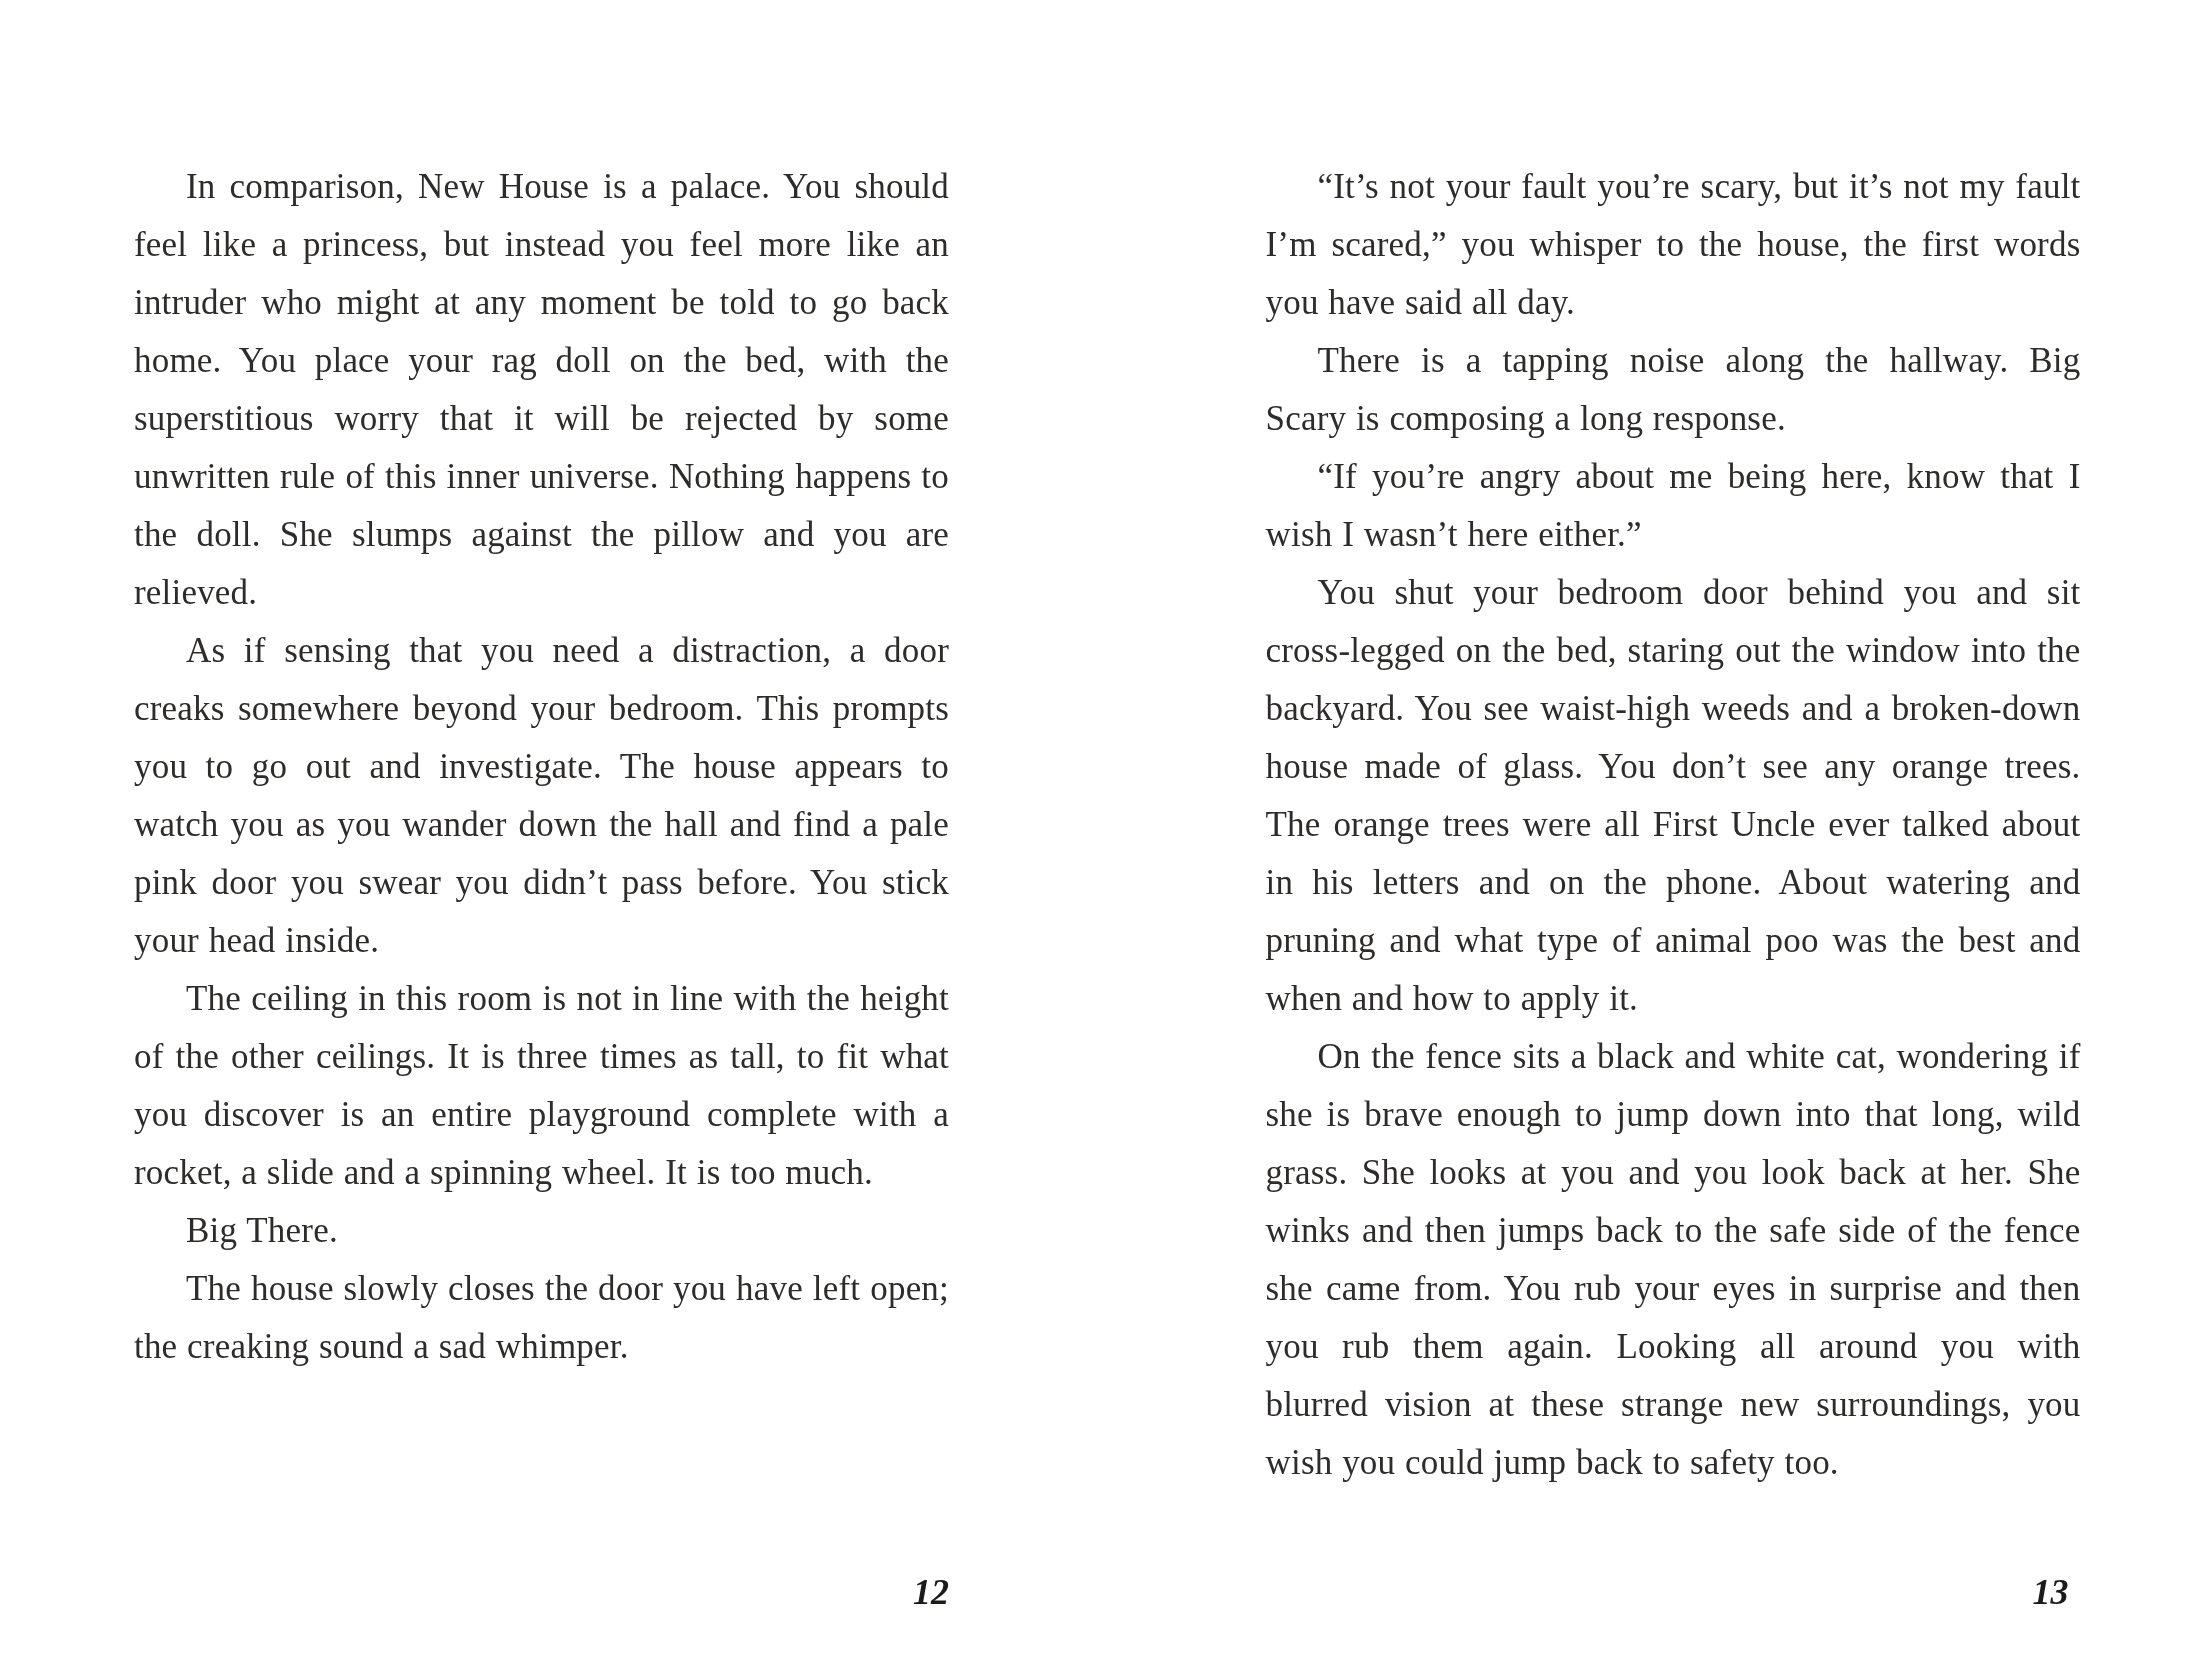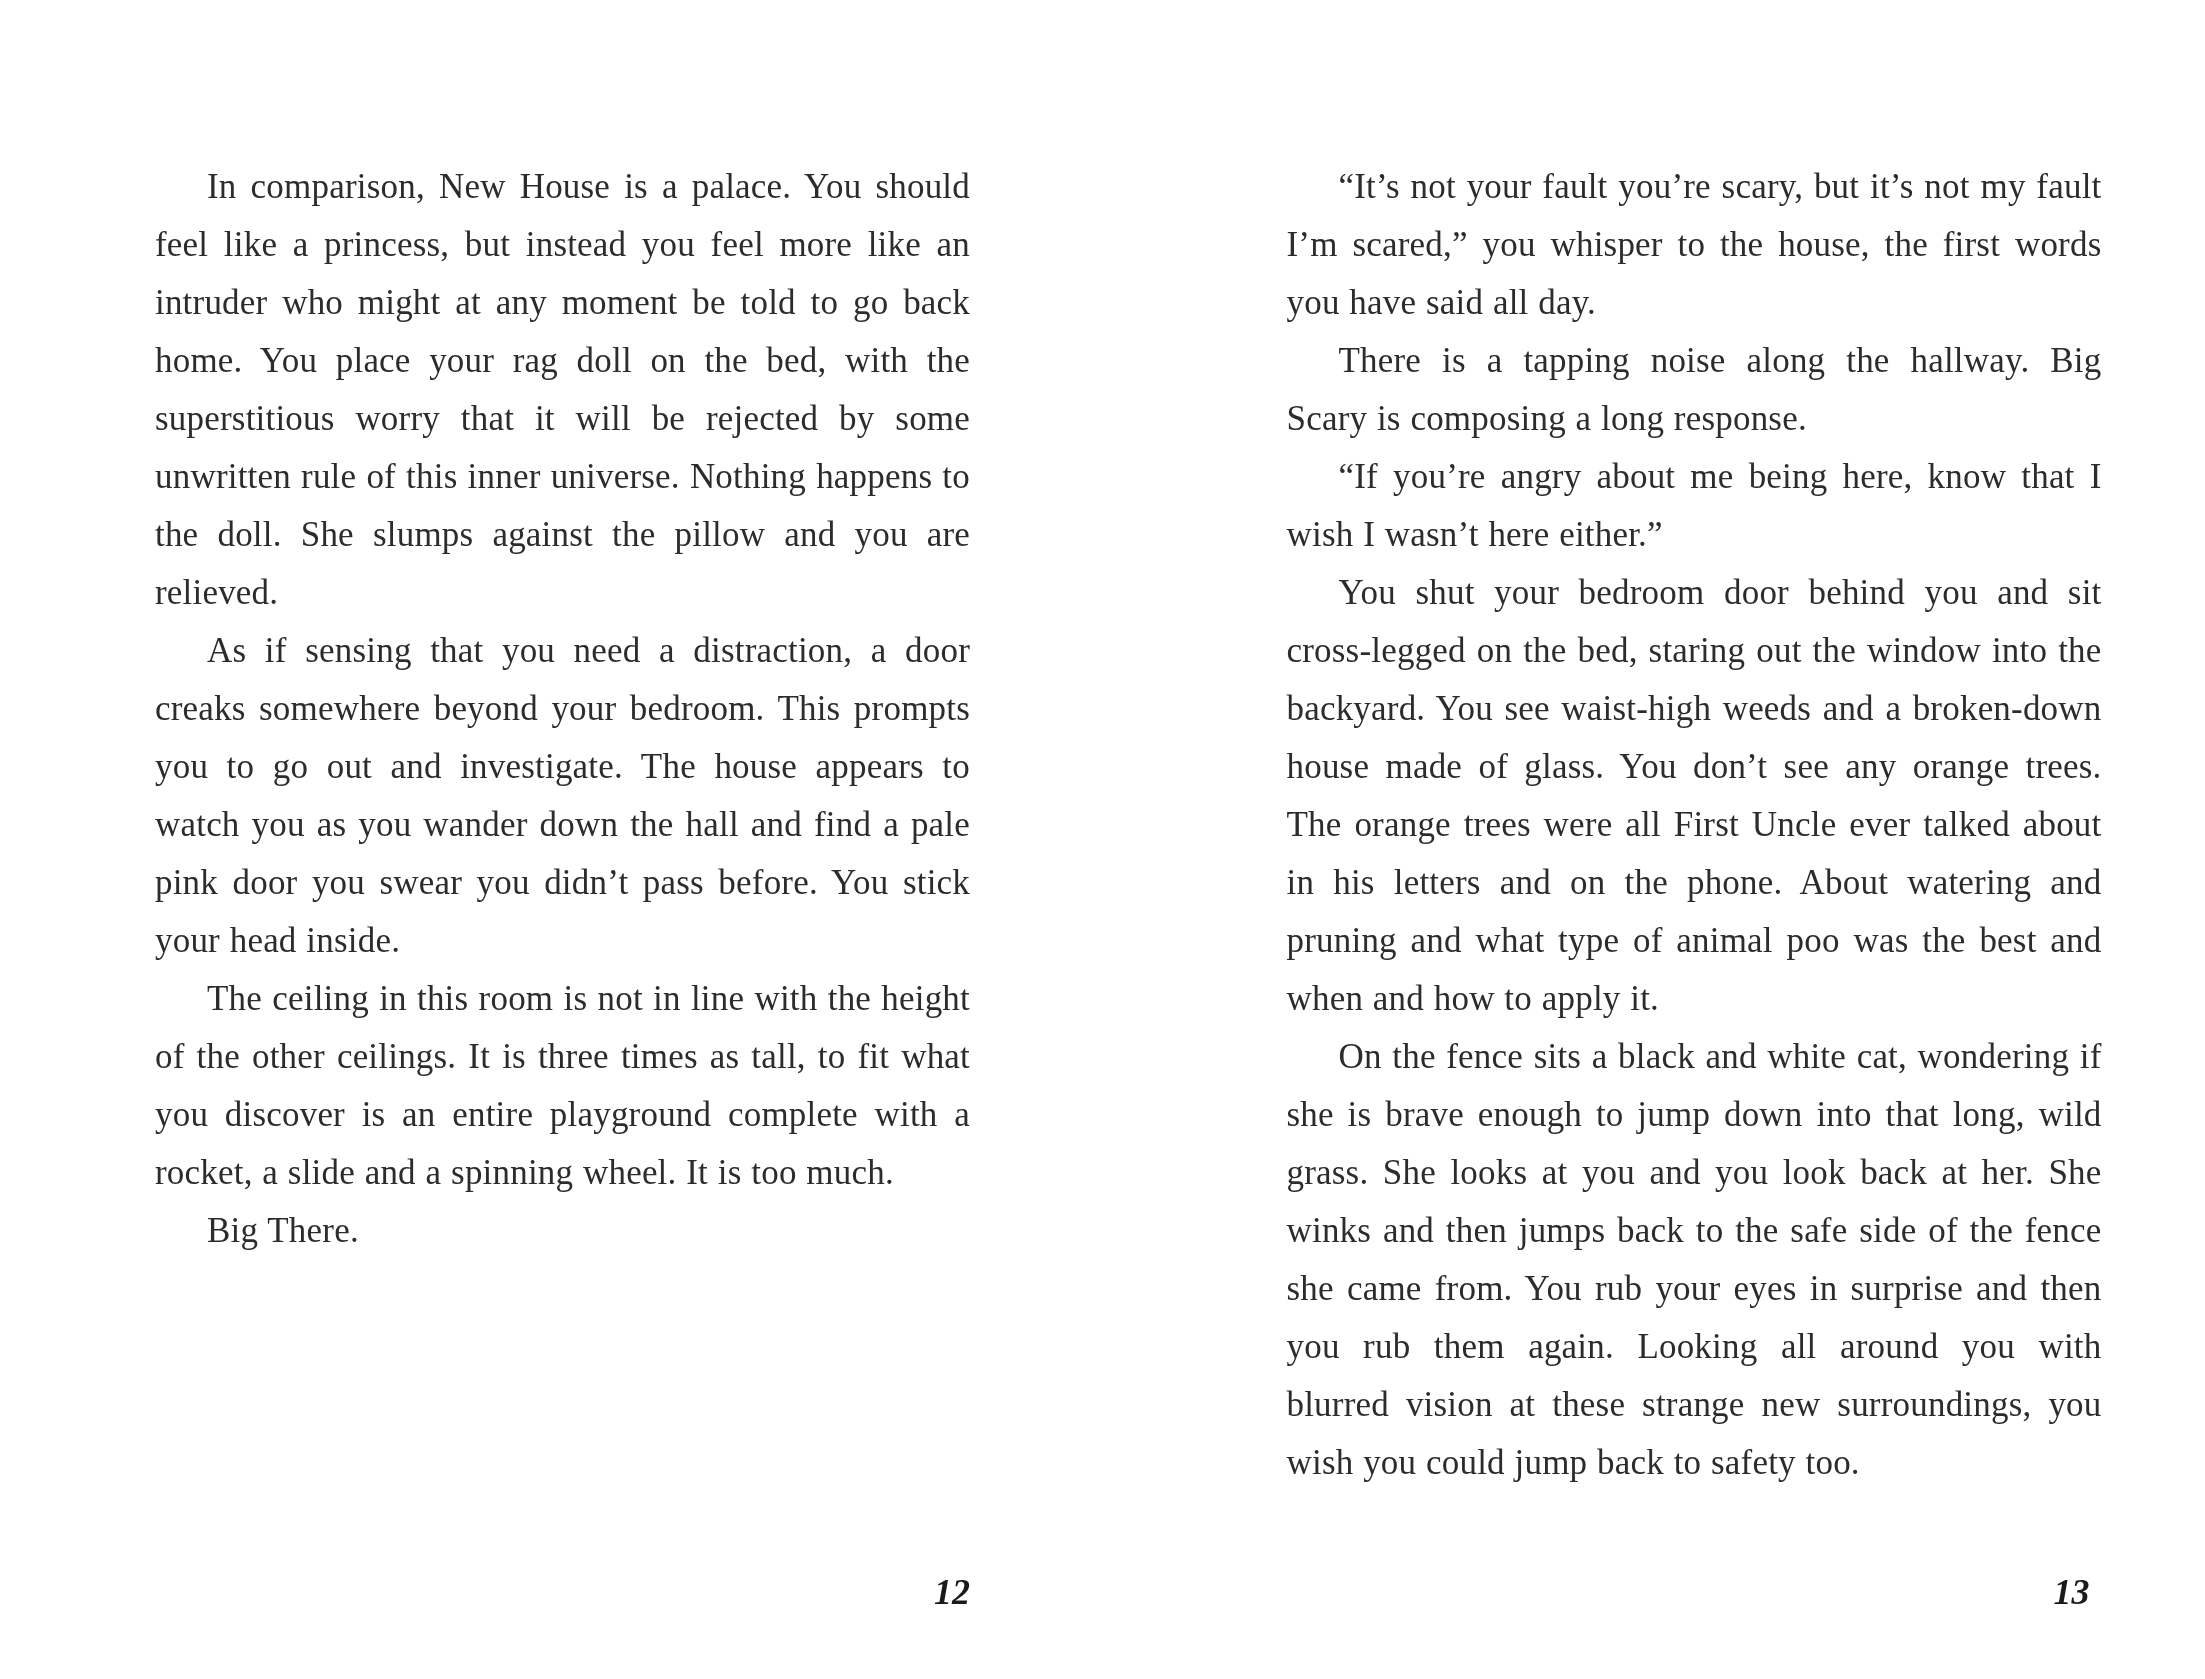--- a/index.html
+++ b/index.html
@@ -18,21 +18,20 @@
     position: relative;
     width: 2205px;
     height: 1680px;
     display: flex;
   }
   .page {
     position: relative;
     width: 1103px;
     height: 1344px;
     box-sizing: border-box;
-    margin-left: 21px;
   }
   .text-block {
     position: absolute;
     top: 158px;
     width: 815px;
   }
   .page-left .text-block { left: 134px; }
   .page-right .text-block { left: 163px; }
   .text-block p {
     margin: 0;
@@ -60,20 +59,21 @@
 <body>
 
 <div class="spread">
 
   <section class="page page-left">
     <div class="text-block">
       <p>In comparison, New House is a palace. You should feel like a princess, but instead you feel more like an intruder who might at any moment be told to go back home. You place your rag doll on the bed, with the superstitious worry that it will be rejected by some unwritten rule of this inner universe. Nothing happens to the doll. She slumps against the pillow and you are relieved.</p>
       <p>As if sensing that you need a distraction, a door creaks somewhere beyond your bedroom. This prompts you to go out and investigate. The house appears to watch you as you wander down the hall and find a pale pink door you swear you didn’t pass before. You stick your head inside.</p>
       <p>The ceiling in this room is not in line with the height of the other ceilings. It is three times as tall, to fit what you discover is an entire playground complete with a rocket, a slide and a spinning wheel. It is too much.</p>
       <p>Big There.</p>
+      <p>The house slowly closes the door you have left open; the creaking sound a sad whimper.</p>
     </div>
     <div class="page-number">12</div>
   </section>
 
   <section class="page page-right">
     <div class="text-block">
       <p>“It’s not your fault you’re scary, but it’s not my fault I’m scared,” you whisper to the house, the first words you have said all day.</p>
       <p>There is a tapping noise along the hallway. Big Scary is composing a long response.</p>
       <p>“If you’re angry about me being here, know that I wish I wasn’t here either.”</p>
       <p>You shut your bedroom door behind you and sit cross-legged on the bed, staring out the window into the backyard. You see waist-high weeds and a broken-down house made of glass. You don’t see any orange trees. The orange trees were all First Uncle ever talked about in his letters and on the phone. About watering and pruning and what type of animal poo was the best and when and how to apply it.</p>

